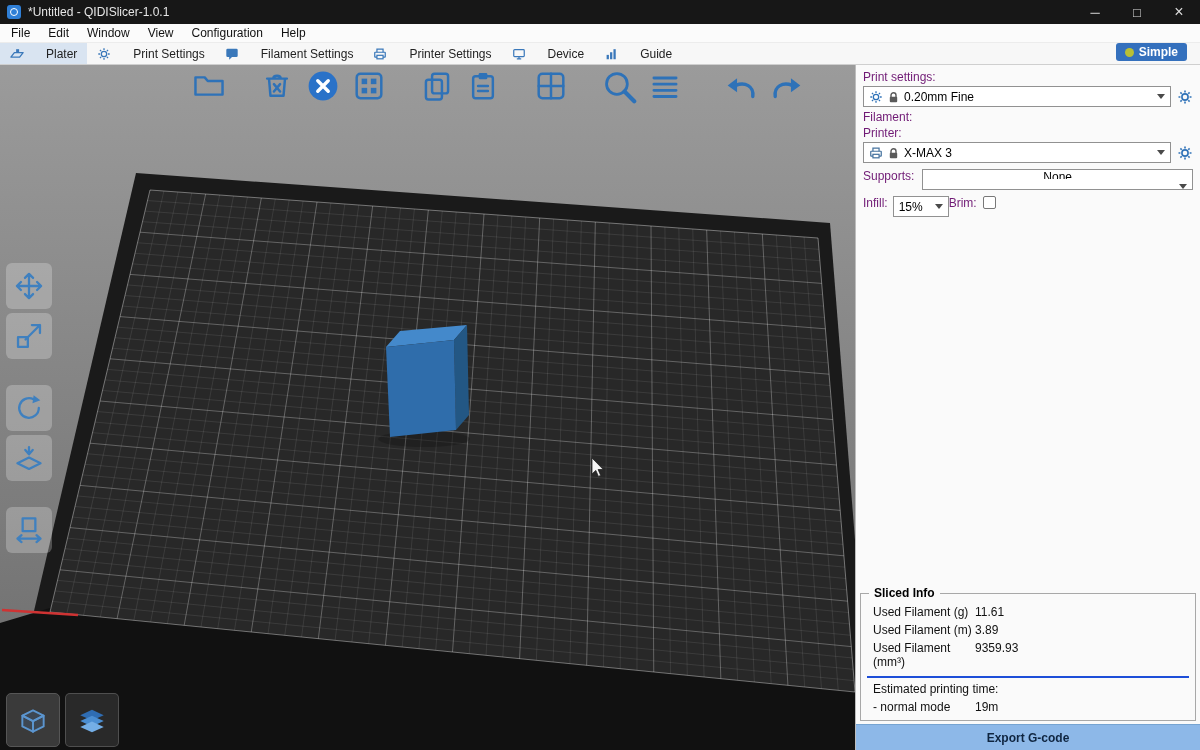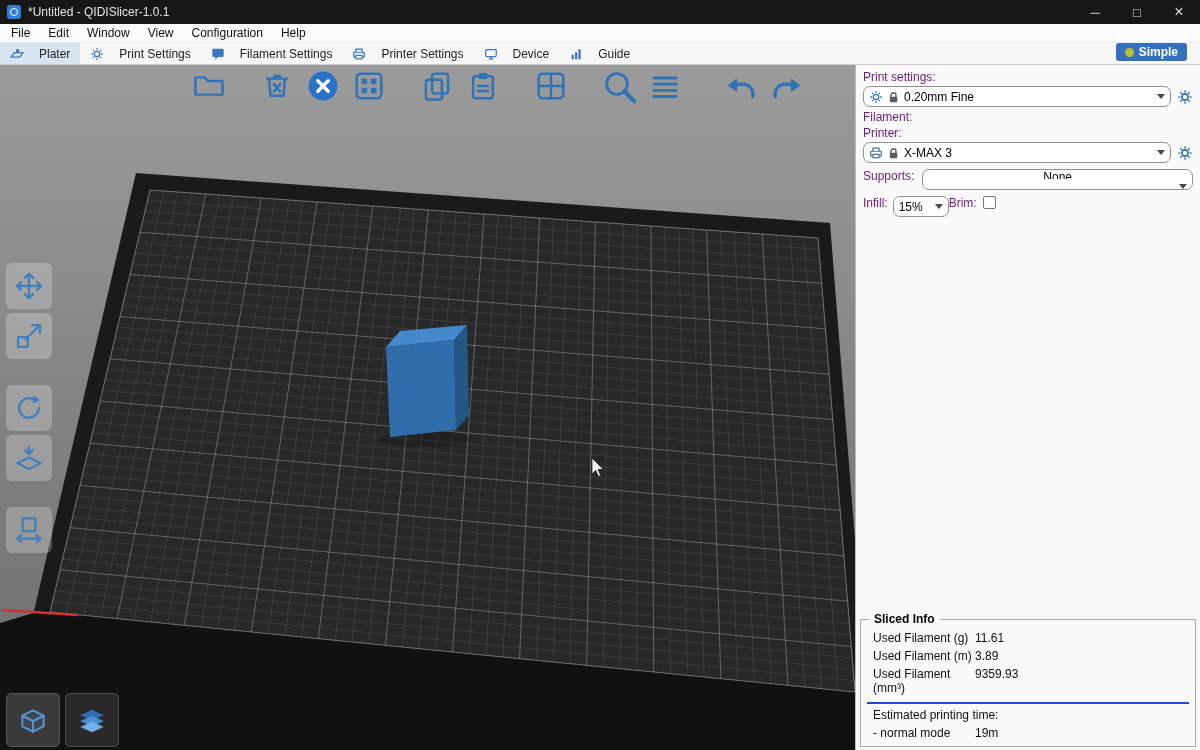--- a/index.html
+++ b/index.html
@@ -15,21 +15,21 @@
   .win-controls { margin-left:auto; display:flex; height:100%; }
   .win-btn { width:42px; height:100%; color:#dcdcdc; display:flex; align-items:center; justify-content:center; font-size:13px; cursor:default; }
   .win-btn.close { font-size:16px; }
 
   
   .menubar { height:19px; flex:0 0 19px; background:#fbfbfb; display:flex; align-items:center; border-bottom:1px solid #ececec; padding-left:2px; }
   .menu-item { padding:0 9px; line-height:19px; color:#111; cursor:default; }
 
   
   .tabbar { height:22px; flex:0 0 22px; background:#f7f7f7; display:flex; align-items:stretch; border-bottom:1px solid #cfcfcf; }
-  .tab { display:flex; align-items:center; gap:15px; padding:0 10px; color:#222; cursor:default; }
+  .tab { display:flex; align-items:center; gap:22px; padding:0 10px; color:#222; cursor:default; }
   .tab.active { background:#d9e4f1; }
   .modes { margin-left:auto; display:flex; align-items:center; gap:10px; padding-right:10px;flex-direction:column; }
   .mode { display:flex; align-items:center; gap:5px; padding:2px 5px; color:#222; cursor:default; }
   .mode.active { background:#3470bd; color:#fff; font-weight:bold; border-radius:3px; padding:2px 9px; }
 
   
   .main { flex:1; display:flex; height:685px; }
   .viewport { position:relative; width:855px; height:685px; overflow:hidden; flex:0 0 855px; }
   .viewport svg.scene { display:block; }
 
@@ -48,21 +48,21 @@
   
   .view-toggles { position:absolute; left:6px; bottom:3px; display:flex; gap:5px; }
   .vt-btn { width:54px; height:54px; border-radius:5px; border:1px solid rgba(255,255,255,0.18); display:flex; align-items:center; justify-content:center; cursor:default; background:rgba(255,255,255,0.10); }
   .vt-btn.active { background:#3a3a3a; border-color:#565656; }
 
   
   .sidebar { width:345px; flex:0 0 345px; background:#fafafa; border-left:1px solid #bdbdbd; display:flex; flex-direction:column; }
   .sb-content { padding:3px 7px 0 7px; }
   .sb-label { margin:2px 0 2px 0; color:#701a75; }
   .combo-row { display:flex; align-items:center; margin-bottom:3px; }
-  .combo { flex:1; height:21px; border:1px solid #919191; border-radius:7px; background:#fff; display:flex; align-items:center; padding:0 5px; gap:5px; cursor:default; }
+  .combo { flex:1; height:21px; border:1px solid #919191; border-radius:0; background:#fff; display:flex; align-items:center; padding:0 5px; gap:5px; cursor:default; }
   .combo-text { white-space:nowrap; overflow:hidden; color:#000; }
   .chev { margin-left:auto; width:0; height:0; border-left:4px solid transparent; border-right:4px solid transparent; border-top:5px solid #4a4a4a; }
   .gear-btn { margin-left:6px; background:none; border:none; display:flex; cursor:default; }
   .inline-row { display:flex; align-items:flex-start; margin-top:6px; }
   .inline-row .sb-label { margin:0; }
   .supports-combo { margin-left:8px;flex-direction:column; }
   .infill-combo { width:56px; flex:0 0 56px; margin-left:5px; }
   .brim-label { margin-left:30px; }
   .checkbox { width:13px; height:13px; border:1px solid #787878; border-radius:2px; background:#fff; margin-left:6px; cursor:default; }
 
@@ -510,15 +510,16 @@
         </div>
         <div class="si-row sep">
           <span class="si-label" style="flex:1">Estimated printing time:</span>
         </div>
         <div class="si-row">
           <span class="si-label"> - normal mode</span>
           <span class="si-value">19m</span>
         </div>
       </div>
 
+      <button class="export-btn">Export G-code</button>
     </div>
   </div>
 </div>
 
 </body></html>

